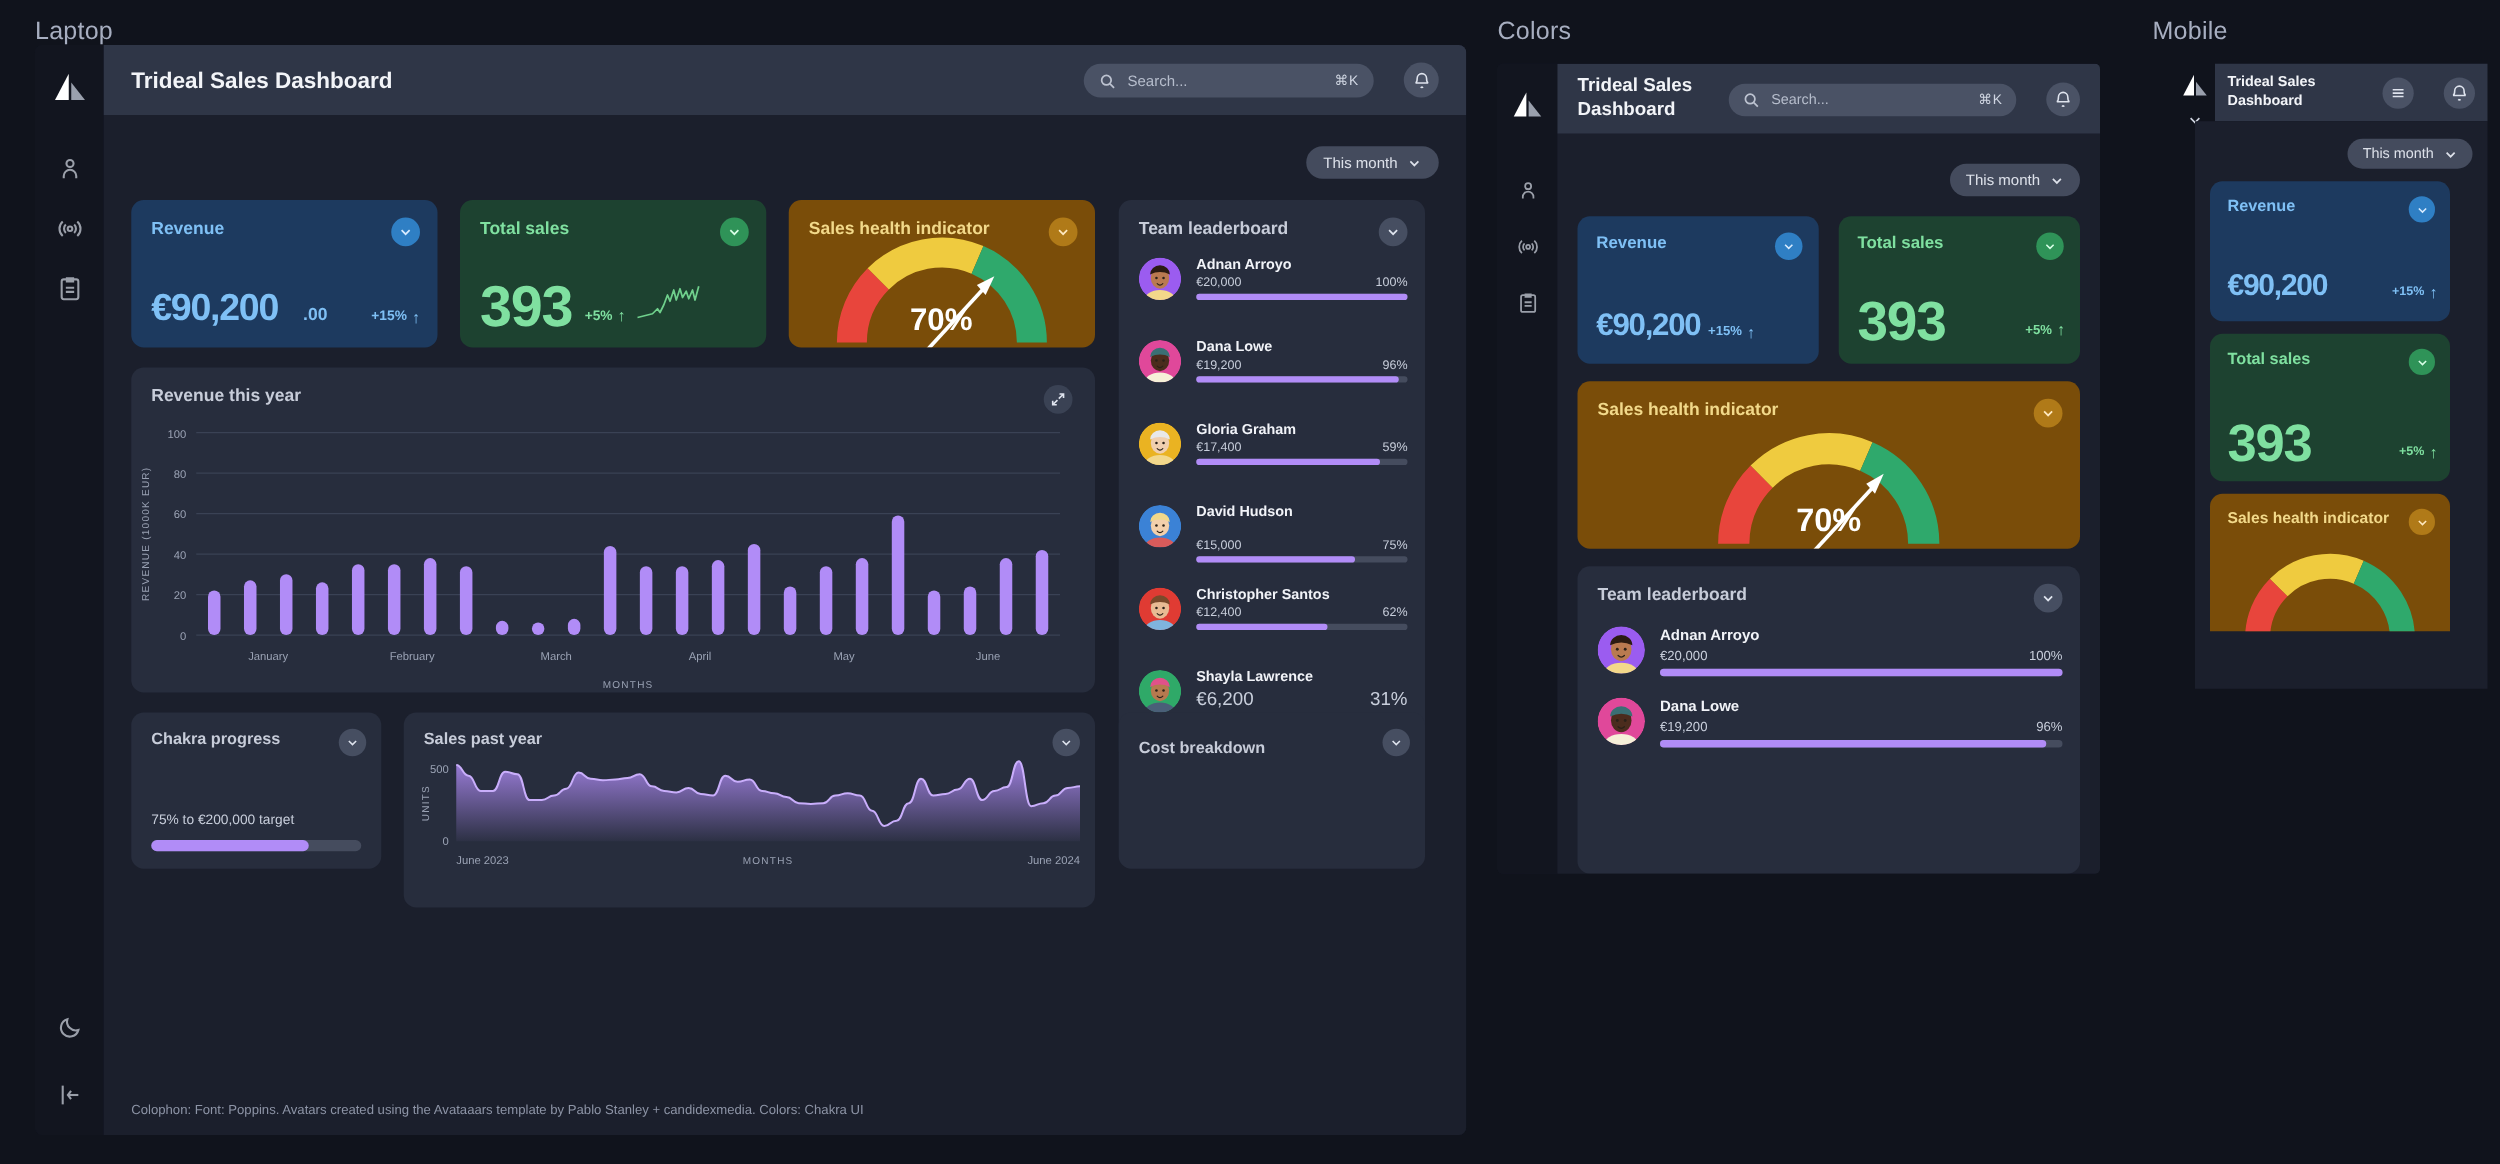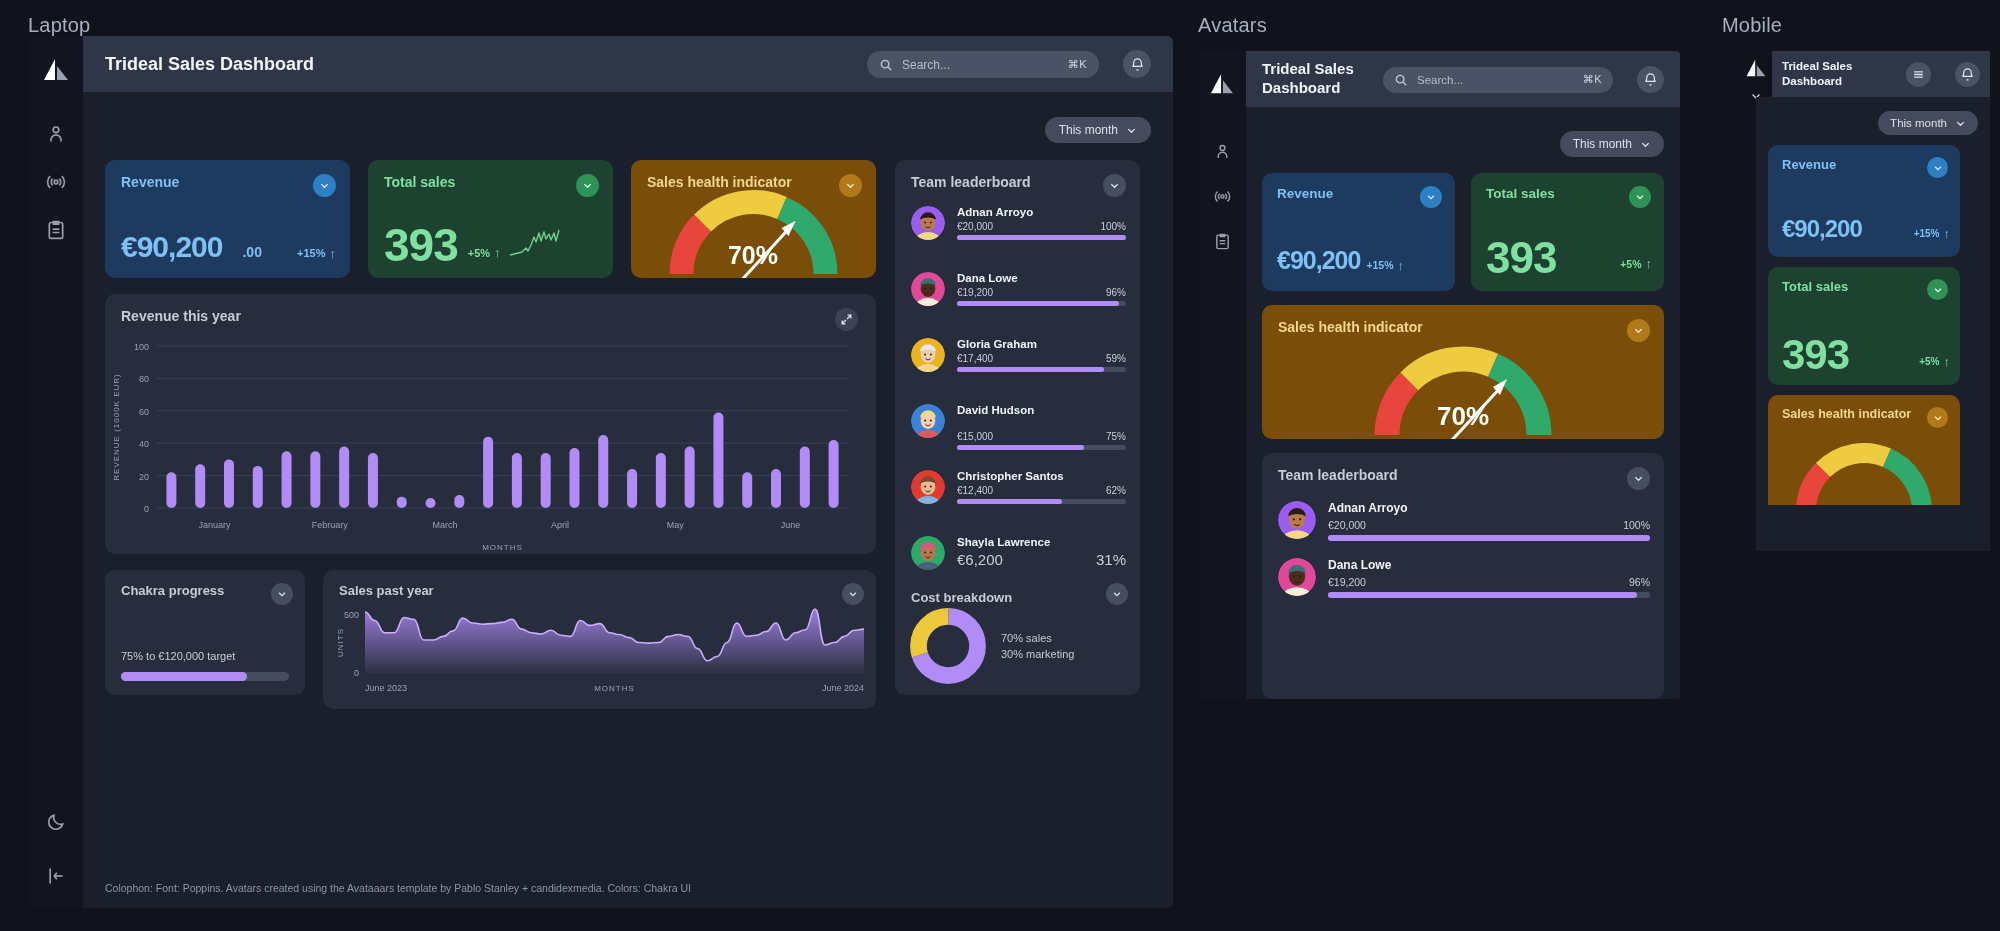--- a/index.html
+++ b/index.html
@@ -443,28 +443,28 @@
       <div class="card panel" style="left:22px; top:478px; width:200px; height:125px;">
         <div class="card-head" style="padding:13px 12px 0 16px;">
           <div class="card-title panel-txt" style="font-size:13px;">Chakra progress</div>
           <div class="pill" style="width:22px;height:22px;background:#464e61;">
             <svg width="10" height="10" viewBox="0 0 24 24" fill="none" stroke="#dfe4ee" stroke-width="3">
                 <path d="M5 9l7 7 7-7"></path>
               </svg>
           </div>
         </div>
         <div style="position:absolute; left:16px; right:16px; bottom:14px;">
-          <div style="color:#c8cedb; font-size:11px; margin-bottom:10px;">75% to €120,000 target</div>
+          <div style="color:#c8cedb; font-size:11px; margin-bottom:10px;">75% to €200,000 target</div>
           <div class="bar-track" style="height:9px;">
             <div class="bar-fill" id="cp-fill-laptop" style="width: 75%;"></div>
           </div>
         </div>
       </div>
 
-      <div class="card panel" style="left:240px; top:478px; width:553px; height:139px;">
+      <div class="card panel" style="left:240px; top:478px; width:553px; height:156px;">
         <div class="card-head" style="padding:13px 12px 0 16px;">
           <div class="card-title panel-txt" style="font-size:13px;">Sales past year</div>
           <div class="pill" style="width:22px;height:22px;background:#464e61;">
             <svg width="10" height="10" viewBox="0 0 24 24" fill="none" stroke="#dfe4ee" stroke-width="3">
                 <path d="M5 9l7 7 7-7"></path>
               </svg>
           </div>
         </div>
         <div id="area-chart-laptop" style="position:absolute; left:0; top:32px; width:553px; height:93px;"><svg width="553" height="93" viewBox="0 0 553 93">
     <defs>
@@ -486,37 +486,27 @@
 
       <div class="card panel" style="left:812px; top:478px; width:245px; height:125px;">
         <div class="card-head" style="padding:13px 12px 0 16px;align-items:flex-end;">
           <div class="card-title panel-txt" style="font-size:13px;">Cost breakdown</div>
           <div class="pill" style="width:22px;height:22px;background:#464e61;">
             <svg width="10" height="10" viewBox="0 0 24 24" fill="none" stroke="#dfe4ee" stroke-width="3">
                 <path d="M5 9l7 7 7-7"></path>
               </svg>
           </div>
         </div>
-        <div style="position:absolute; left:14px; bottom:10px; display:flex; align-items:center; gap:14px;">
-          <svg width="78" height="78" viewBox="0 0 42 42">
-            <circle cx="21" cy="21" r="15.9" fill="transparent" stroke="#b18cf7" stroke-width="9" stroke-dasharray="70 30" stroke-dashoffset="25"></circle>
-            <circle cx="21" cy="21" r="15.9" fill="transparent" stroke="#eec83c" stroke-width="9" stroke-dasharray="30 70" stroke-dashoffset="55"></circle>
-          </svg>
-          <div style="font-size:11px; line-height:1.5;">
-            <div class="donut-legend">70% sales</div>
-            <div class="donut-legend">30% marketing</div>
-          </div>
-        </div>
       </div>
 
       <div class="colophon" style="left:22px; bottom:14px; font-size:10.5px;">Colophon: Font: Poppins. Avatars created using the Avataaars template by Pablo Stanley + candidexmedia. Colors: Chakra UI</div>
     </div>
   </div>
 
-  <div class="device-label" style="left:1198px; top:14px;">Avatars</div>
+  <div class="device-label" style="left:1198px; top:14px;">Colors</div>
 
   <div class="frame" style="left:1198px; top:51px; width:482px; height:648px; border-radius:4px;">
     <div class="rail" style="width:48px;">
       <div class="rail-logo">
         <svg width="26" height="22" viewBox="0 0 28 24">
             <path d="M13 1 L2 22 L13 22 Z" fill="#ffffff"></path>
             <path d="M15 8 L26 22 L15 22 Z" fill="#9aa0ad"></path>
           </svg>
       </div>
       <div class="rail-icons" style="margin-top:44px;">

